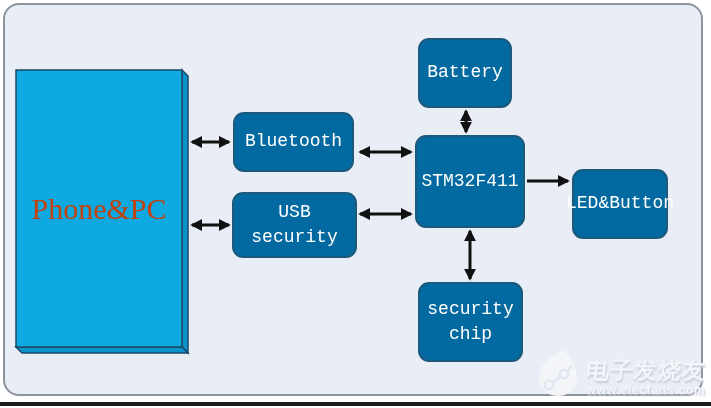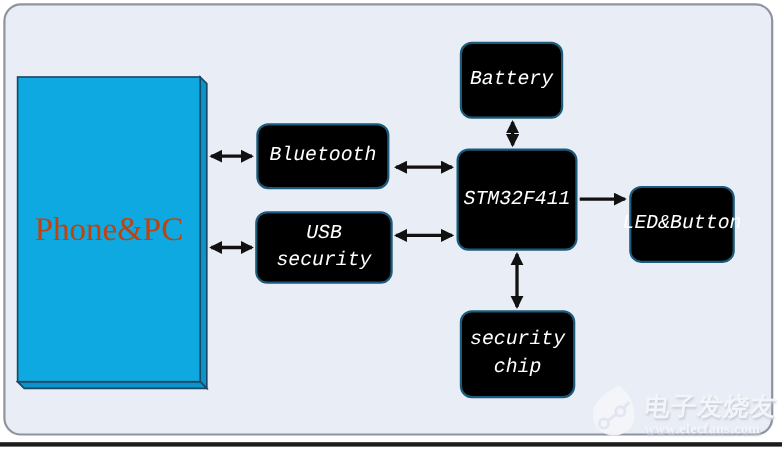--- a/index.html
+++ b/index.html
@@ -22,30 +22,29 @@
     position:absolute;left:0;top:402px;
     width:711px;height:4px;
     background:#1c1c1c;
   }
   .wires{
     position:absolute;left:0;top:0;
     pointer-events:none;
   }
   .node{
     position:absolute;
-    background:#000000;
+    background:#0369a1;
     border:2px solid #1b5a7a;
     border-radius:11px;
     box-sizing:border-box;
     display:flex;align-items:center;justify-content:center;
     text-align:center;
     color:#ffffff;
     font-size:18px;
     line-height:1.4;
-    font-style:italic;
   }
   .node-bluetooth{left:233px;top:112px;width:121px;height:60px;}
   .node-usb{left:232px;top:192px;width:125px;height:66px;padding:0 4px;}
   .node-stm32{left:415px;top:135px;width:110px;height:93px;}
   .node-battery{left:418px;top:38px;width:94px;height:70px;}
   .node-led{left:572px;top:145px;width:96px;height:70px;margin-top:24px;}
   .node-security{left:418px;top:282px;width:105px;height:80px;padding:0 4px;}
   .phone-label{
     position:absolute;left:16px;top:70px;width:166px;height:277px;
     display:flex;align-items:center;justify-content:center;
@@ -63,21 +62,21 @@
   .wm-text{display:flex;flex-direction:column;align-items:flex-start;}
   .wm-brand{
     font-family:"DejaVu Sans",sans-serif;
     font-weight:bold;
     font-size:23px;
     letter-spacing:1px;
     line-height:1.1;
     transform:skewX(-6deg);
   }
   .wm-url{
-    font-family:Liberation Serif, serif;
+    font-family:Liberation Sans, sans-serif;
     font-weight:bold;
     font-size:12.5px;
     letter-spacing:0.5px;
     line-height:1.2;
   }
 </style>
 </head>
 <body>
 
 <div class="canvas">

